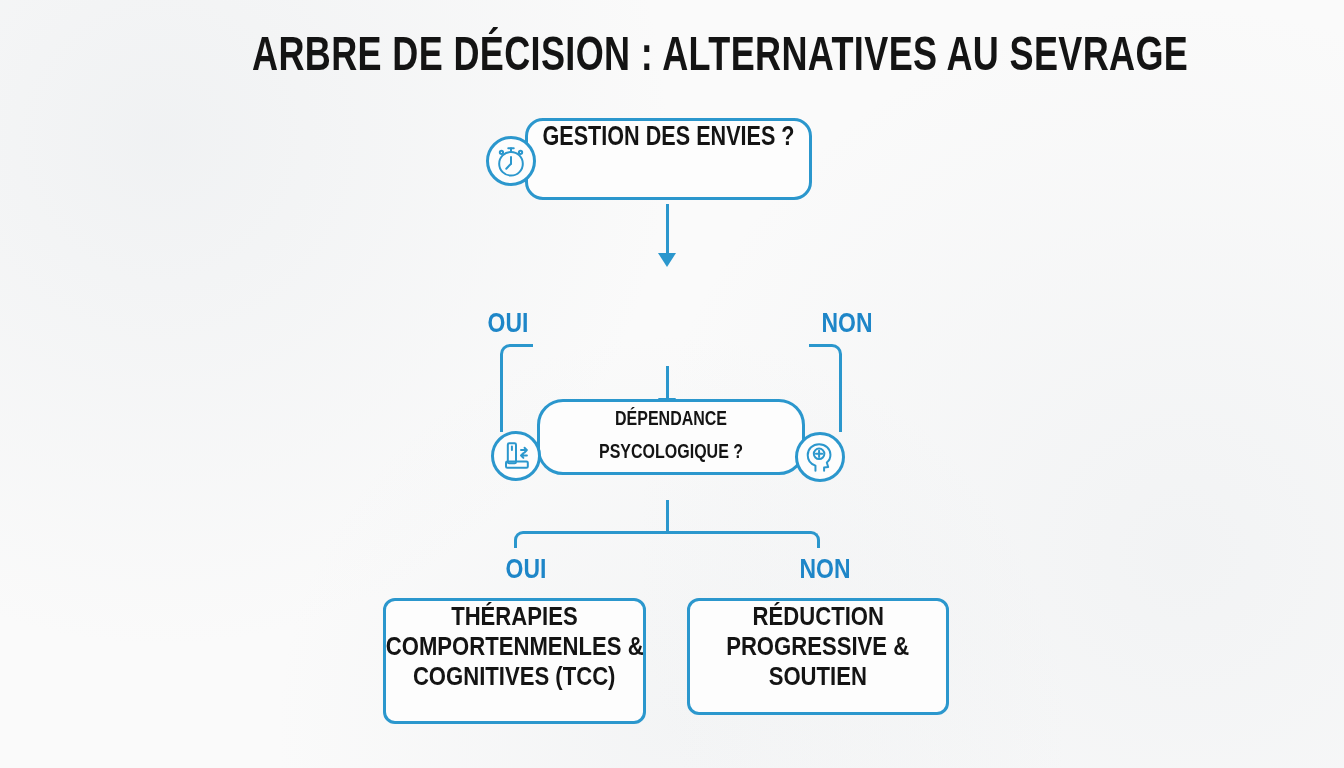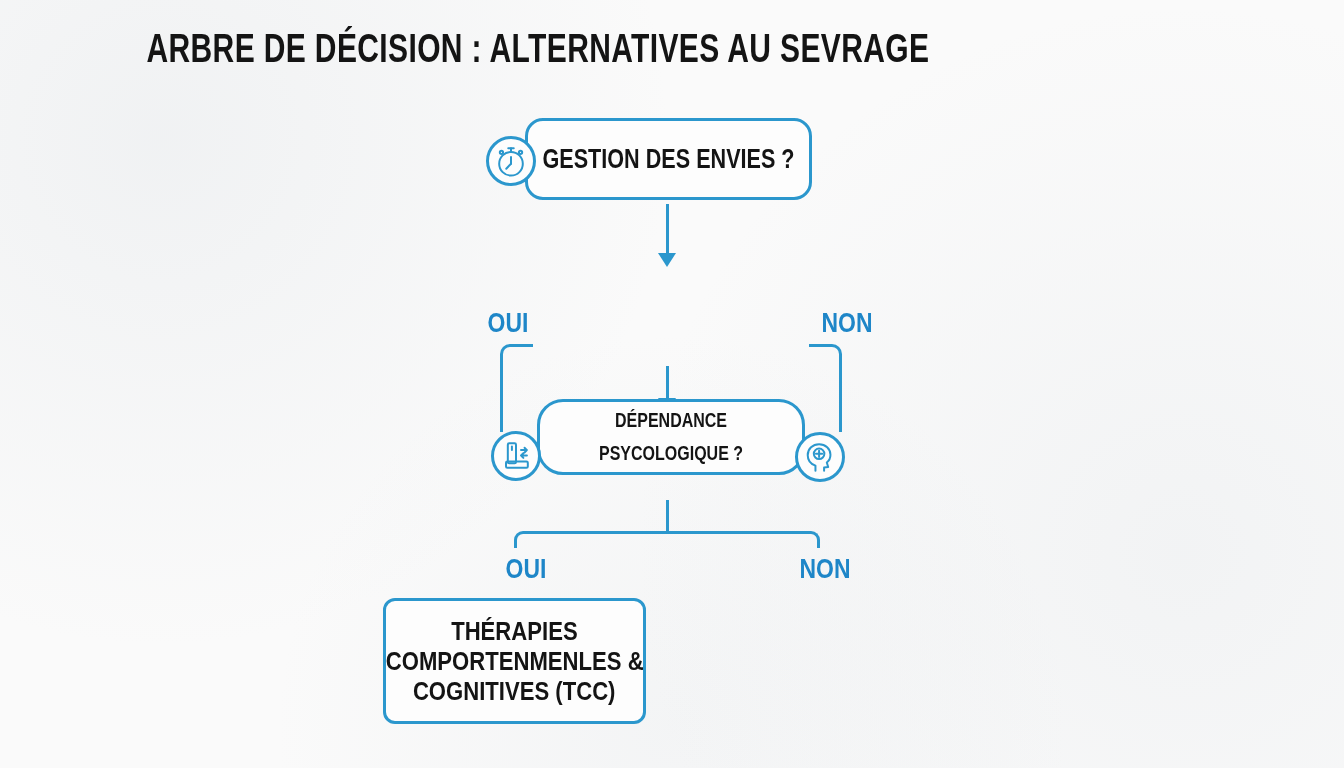--- a/index.html
+++ b/index.html
@@ -17,28 +17,28 @@
       radial-gradient(circle at 12% 18%, rgba(205,212,218,.22), transparent 38%),
       radial-gradient(circle at 88% 72%, rgba(205,212,218,.18), transparent 42%),
       radial-gradient(circle at 50% 95%, rgba(205,212,218,.15), transparent 40%),
       var(--bg);
   }
   .canvas{position:relative;width:1344px;height:768px;}
 
   .cond{display:inline-block;transform:scaleX(.8);transform-origin:center;white-space:nowrap;}
 
   .title{
-    position:absolute;left:16px;right:0;top:26px;text-align:left;
-    font-size:40px;font-weight:700;color:var(--text-black);letter-spacing:.5px;
+    position:absolute;left:16px;right:0;top:26px;text-align:right;
+    font-size:48px;font-weight:700;color:var(--text-black);letter-spacing:.5px;
   }
   .title .cond{transform:scaleX(.75);}
 
   .node{
     position:absolute;border:3px solid var(--line-blue);background:var(--box-bg);
-    display:flex;flex-direction:column;align-items:center;justify-content:center;
+    display:flex;flex-direction:column;align-items:center;justify-content:flex-start;
     text-align:center;color:var(--text-black);font-weight:700;z-index:2;
   }
   .node .line{display:block;}
 
   .node-craving{left:525px;top:118px;width:287px;height:82px;border-radius:18px;font-size:27px;}
   .node-substitutes{left:532px;top:270px;width:277px;height:92px;border-radius:18px;font-size:26px;line-height:33px;}
   .node-dependence{left:537px;top:399px;width:268px;height:76px;border-radius:26px;font-size:20px;line-height:33px;}
   .leaf{border-radius:12px;font-size:26px;line-height:30px;}
   .leaf .cond{transform:scaleX(.85);}
   .node-tcc{left:383px;top:598px;width:263px;height:126px;}
@@ -166,14 +166,19 @@
   <div class="branch-label lbl-non-bottom">
     <span class="cond">NON</span>
   </div>
 
   <div class="node leaf node-tcc">
     <span class="line cond">THÉRAPIES</span>
     <span class="line cond">COMPORTENMENLES &amp;</span>
     <span class="line cond">COGNITIVES (TCC)</span>
   </div>
 
+  <div class="node leaf node-reduction">
+    <span class="line cond">RÉDUCTION</span>
+    <span class="line cond">PROGRESSIVE &amp;</span>
+    <span class="line cond">SOUTIEN</span>
+  </div>
 
 </div>
 
 </body></html>

